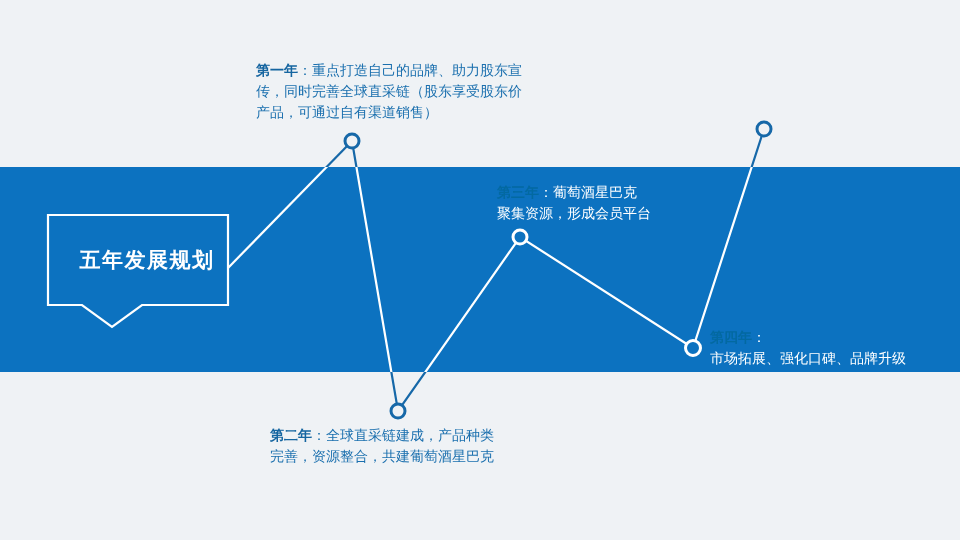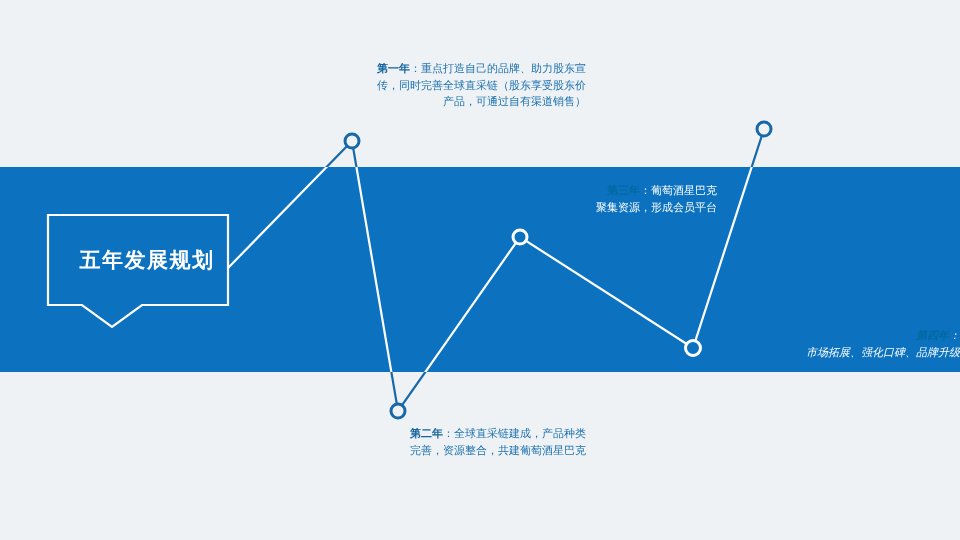--- a/index.html
+++ b/index.html
@@ -49,37 +49,36 @@
     font-weight: bold;
     font-size: 21px;
     letter-spacing: 1.5px;
     white-space: nowrap;
   }
 
   
   .label {
     position: absolute;
     line-height: 1.5;
-    font-size: 11px;
+    font-size: 14px;
     white-space: pre-line;
-    text-align: right;
   }
   .label .lead {
     font-weight: bold;
   }
   .label.on-light { color: #1a6fae; }
   .label.on-light .lead { color: #1565a0; }
   .label.on-dark  { color: #ffffff; }
   .label.on-dark .lead { color: #0369a1; }
 
   
   #label-1 { left: 256px; top: 60px;  width: 330px; }
-  #label-2 { left: 270px; top: 425px; width: 300px; margin-left: 16px; }
+  #label-2 { left: 270px; top: 425px; width: 300px; }
   #label-3 { left: 497px; top: 182px; width: 220px; }
-  #label-4 { left: 710px; top: 327px; width: 250px; font-style: italic; }
+  #label-4 { left: 710px; top: 327px; width: 250px; }
   #label-5 { left: 775px; top: 118px; width: 180px; }
 </style>
 </head>
 <body>
 
 <div id="slide">
 
   <div class="band" style="top:167px; height:205px;"></div>
 
   <svg class="layer" viewBox="0 0 960 540" width="960" height="540" xmlns="http://www.w3.org/2000/svg">

